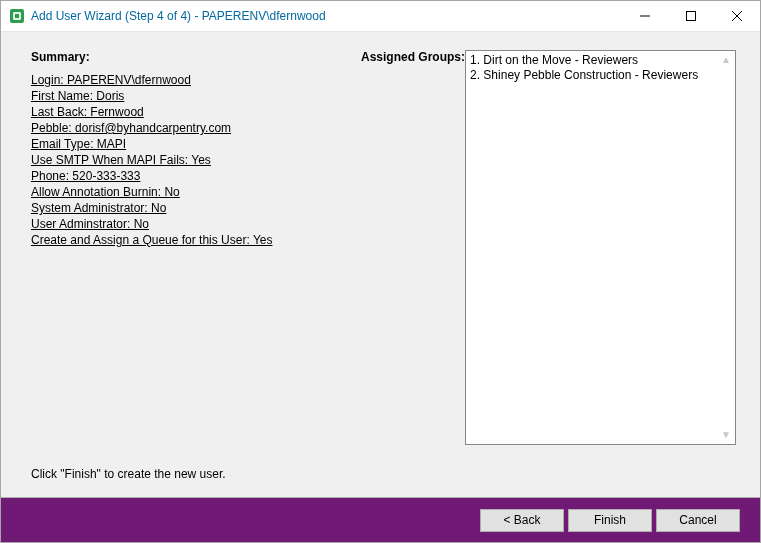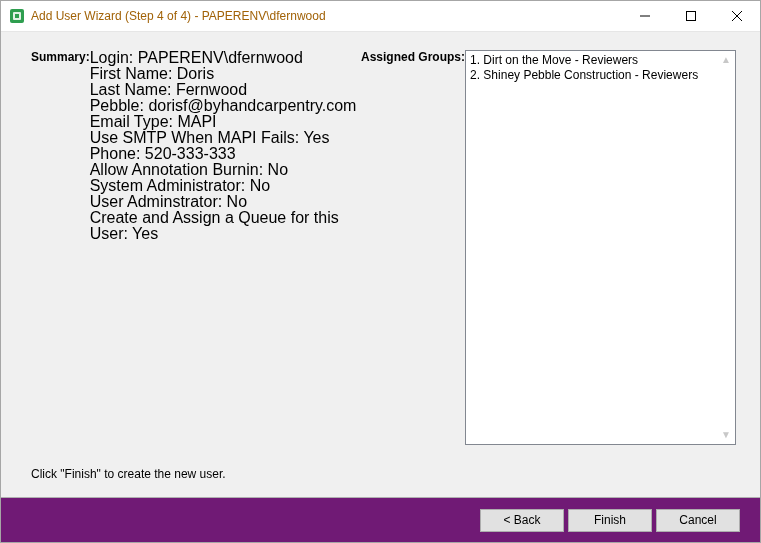--- a/index.html
+++ b/index.html
@@ -35,21 +35,21 @@
     width: 16px;
     height: 16px;
     margin-right: 6px;
     display: inline-flex;
     align-items: center;
     justify-content: center;
   }
   .titlebar .title-text {
     flex: 1;
     font-size: 12px;
-    color: #a16207;
+    color: #0369a1;
   }
   .titlebar .win-controls {
     display: flex;
     height: 100%;
   }
   .titlebar .win-btn {
     width: 46px;
     height: 100%;
     display: flex;
     align-items: center;
@@ -72,34 +72,36 @@
     flex: 1;
     display: flex;
     flex-direction: row;
     padding: 18px 24px 6px 30px;
     box-sizing: border-box;
   }
   .left-col {
     width: 330px;
     flex-shrink: 0;
     display: flex;
+    flex-direction: column;
   }
   .right-col {
     flex: 1;
     display: flex;
     flex-direction: row;
   }
   .section-heading {
     font-weight: 700;
     font-size: 12px;
     margin-bottom: 8px;
   }
   .summary-lines {
-    font-size: 16px;
+    font-size: 12px;
     line-height: 16px;
+    text-decoration: underline;
   }
   .groups-box {
     flex: 1;
     border: 1px solid #828790;
     background: #ffffff;
     box-sizing: border-box;
     position: relative;
     margin-bottom: 8px;
   }
   .groups-inner {
@@ -195,21 +197,21 @@
   </div>
 
   <div class="content">
     <div class="body-area">
 
       <div class="left-col">
         <div class="section-heading">Summary:</div>
         <div class="summary-lines" id="summary-lines">
             <div>Login: PAPERENV\dfernwood</div>
             <div>First Name: Doris</div>
-            <div>Last Name: Fernwood</div>
+            <div>Last Back: Fernwood</div>
             <div>Pebble: dorisf@byhandcarpentry.com</div>
             <div>Email Type: MAPI</div>
             <div>Use SMTP When MAPI Fails: Yes</div>
             <div>Phone: 520-333-333</div>
             <div>Allow Annotation Burnin: No</div>
             <div>System Administrator: No</div>
             <div>User Adminstrator: No</div>
             <div>Create and Assign a Queue for this User: Yes</div>
           </div>
       </div>

